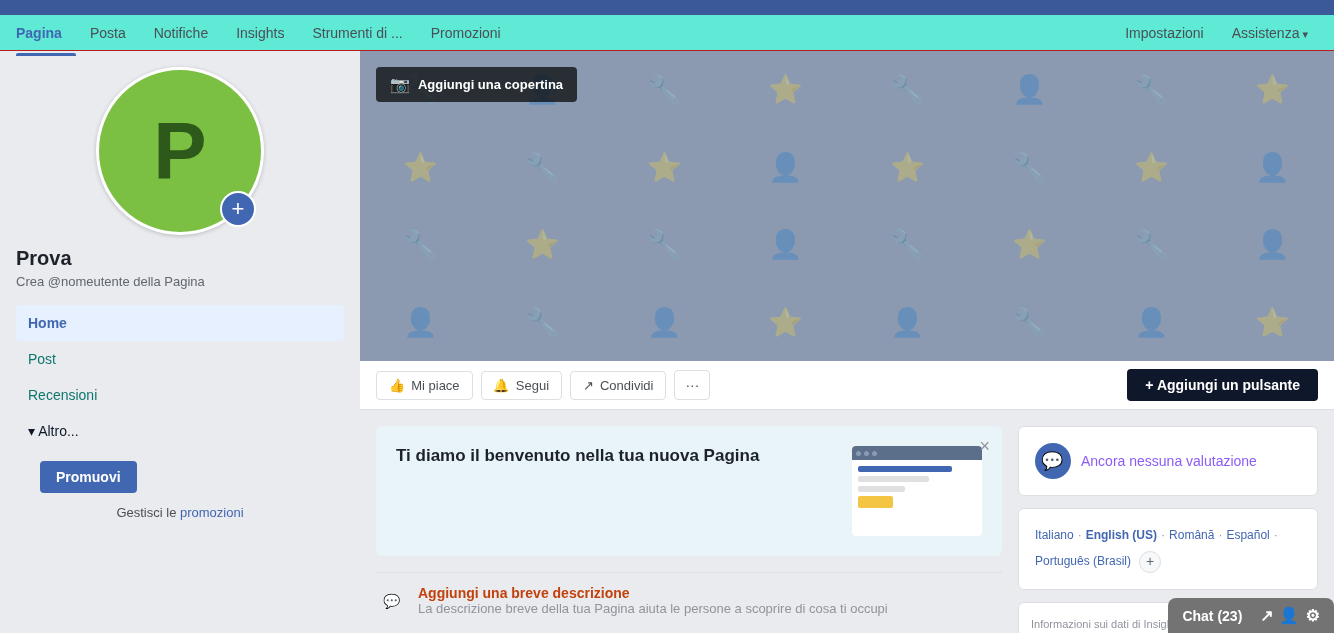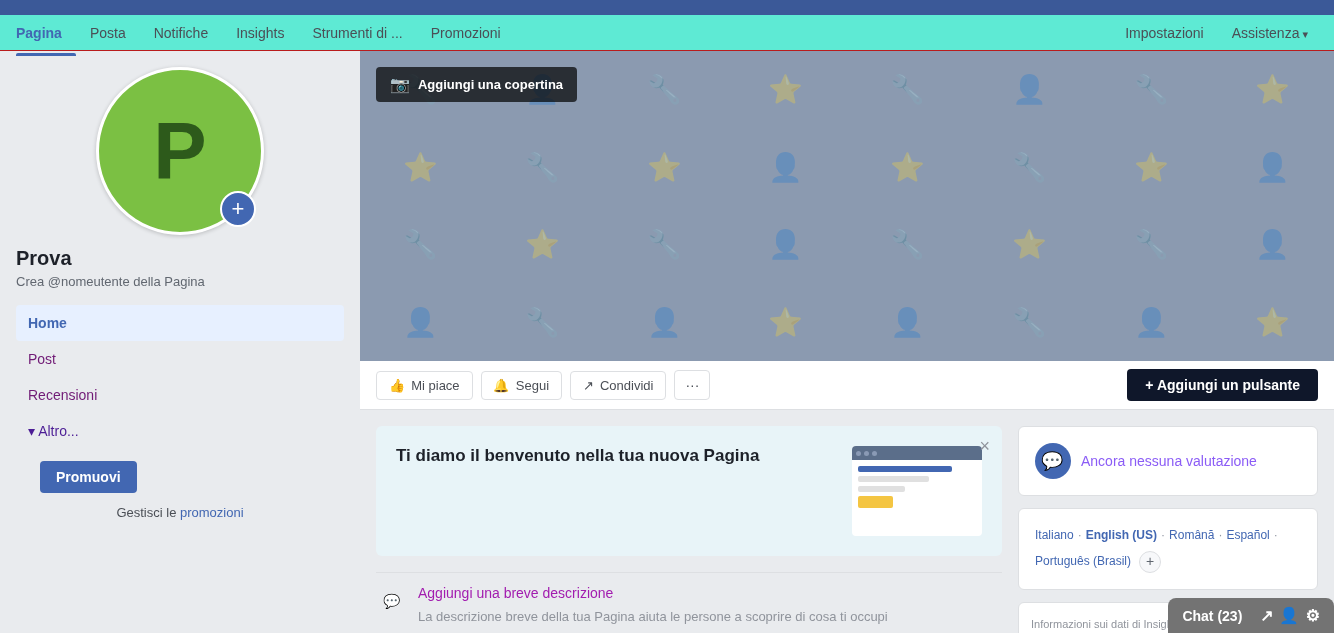--- a/index.html
+++ b/index.html
@@ -133,34 +133,34 @@
       color: #616770;
       margin-bottom: 16px;
       align-self: flex-start;
     }
     .sidebar-menu {
       width: 100%;
     }
     .sidebar-menu-item {
       padding: 10px 12px;
       font-size: 14px;
-      color: #701a75;
+      color: #0f766e;
       cursor: pointer;
       border-radius: 4px;
     }
     .sidebar-menu-item.active {
       background: #e7f0ff;
       color: #4267b2;
       font-weight: 700;
     }
     .sidebar-menu-item.altro {
       display: flex;
       align-items: center;
       gap: 4px;
-      color: #4c1d95;
+      color: #0f172a;
     }
     .promo-btn {
       background: #4267b2;
       color: #fff;
       border: none;
       padding: 8px 16px;
       border-radius: 4px;
       font-size: 14px;
       font-weight: 600;
       cursor: pointer;
@@ -388,23 +388,23 @@
       justify-content: center;
       font-size: 14px;
       color: #4267b2;
       flex-shrink: 0;
     }
     .add-desc-text {
       flex: 1;
     }
     .add-desc-title {
       font-size: 14px;
-      font-weight: 400;
-      color: #a21caf;
-      margin-bottom: 8px;
+      font-weight: 700;
+      color: #c2410c;
+      margin-bottom: 0;
     }
     .add-desc-body {
       font-size: 13px;
       color: #90949c;
     }
 
     
     .rating-card {
       background: #fff;
       border-radius: 6px;

